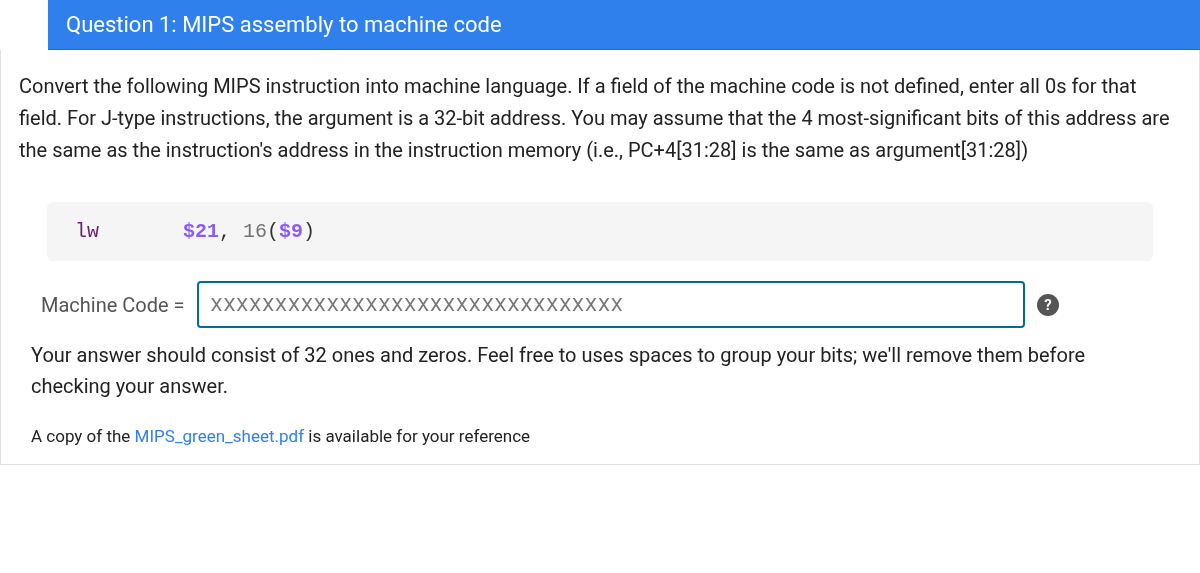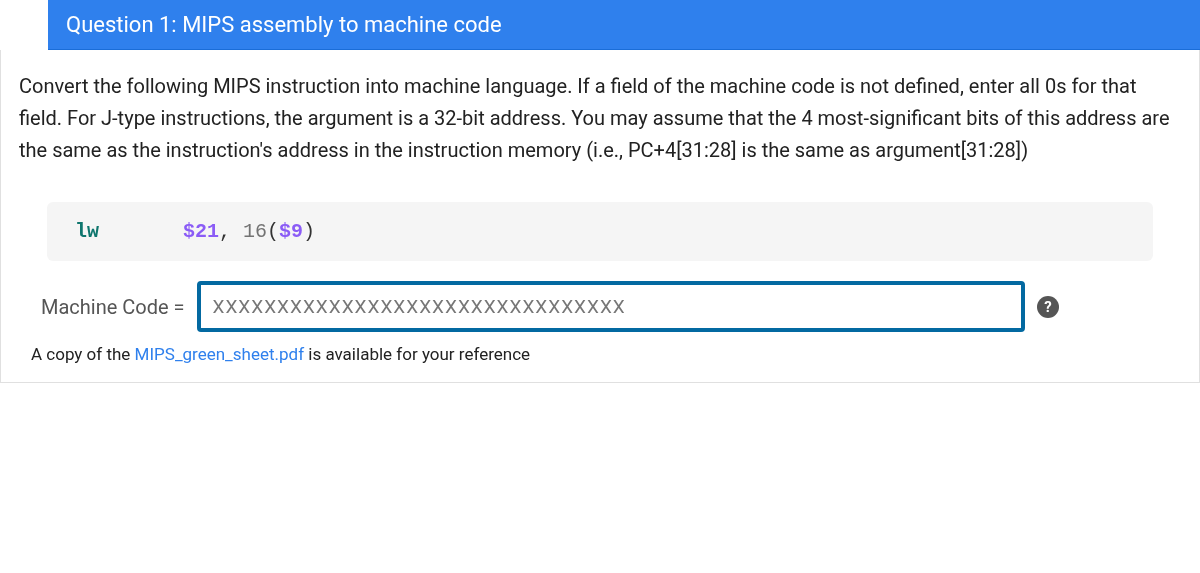--- a/index.html
+++ b/index.html
@@ -35,41 +35,41 @@
     }
     .code-block {
       background: #f5f5f5;
       border-radius: 6px;
       padding: 18px 28px;
       margin: 0 28px 20px 28px;
       font-family: "SFMono-Regular", Consolas, "Liberation Mono", Menlo, monospace;
       font-size: 20px;
       white-space: pre;
     }
-    .kw { color: #0f766e; font-weight: 700; }
+    .kw { color: #701a75; font-weight: 400; }
     .reg { color: #8b5cf6; font-weight: 700; }
     .num { color: #737373; font-weight: 400; }
     .plain { color: #333; }
     .answer-row {
       display: flex;
       align-items: center;
       gap: 12px;
       margin: 0 12px 12px 12px;
     }
     .answer-label {
       font-size: 20px;
       color: #555;
       white-space: nowrap;
       padding-left: 10px;
     }
     .answer-input {
       flex: 1;
       font-size: 19px;
       padding: 10px 12px;
-      border: 4px solid #0369a1;
+      border: 2px solid #0369a1;
       border-radius: 4px;
       font-family: inherit;
       letter-spacing: 1px;
       color: #555;
     }
     .answer-input::placeholder {
       color: #777;
       letter-spacing: 1px;
     }
     .help-icon {
@@ -116,18 +116,19 @@
   <p class="instruction-text">Convert the following MIPS instruction into machine language. If a field of the machine code is not defined, enter all 0s for that field. For J-type instructions, the argument is a 32-bit address. You may assume that the 4 most-significant bits of this address are the same as the instruction's address in the instruction memory (i.e., PC+4[31:28] is the same as argument[31:28])</p>
 
   <div class="code-block"><span class="kw">lw</span><span>       </span><span class="reg">$21</span><span class="plain">, </span><span class="num">16</span><span class="plain">(</span><span class="reg">$9</span><span class="plain">)</span></div>
 
   <div class="answer-row">
     <span class="answer-label">Machine Code =</span>
     <input class="answer-input" type="text" placeholder="XXXXXXXXXXXXXXXXXXXXXXXXXXXXXXXX" style="">
     <div class="help-icon">?</div>
   </div>
 
+  <p class="hint-text">Your answer should consist of 32 ones and zeros. Feel free to uses spaces to group your bits; we'll remove them before checking your answer.</p>
 
   <p class="reference-text">
     <span>A copy of the </span><a class="link">MIPS_green_sheet.pdf</a><span> is available for your reference</span>
   </p>
 
 </div>
 
 </body></html>

